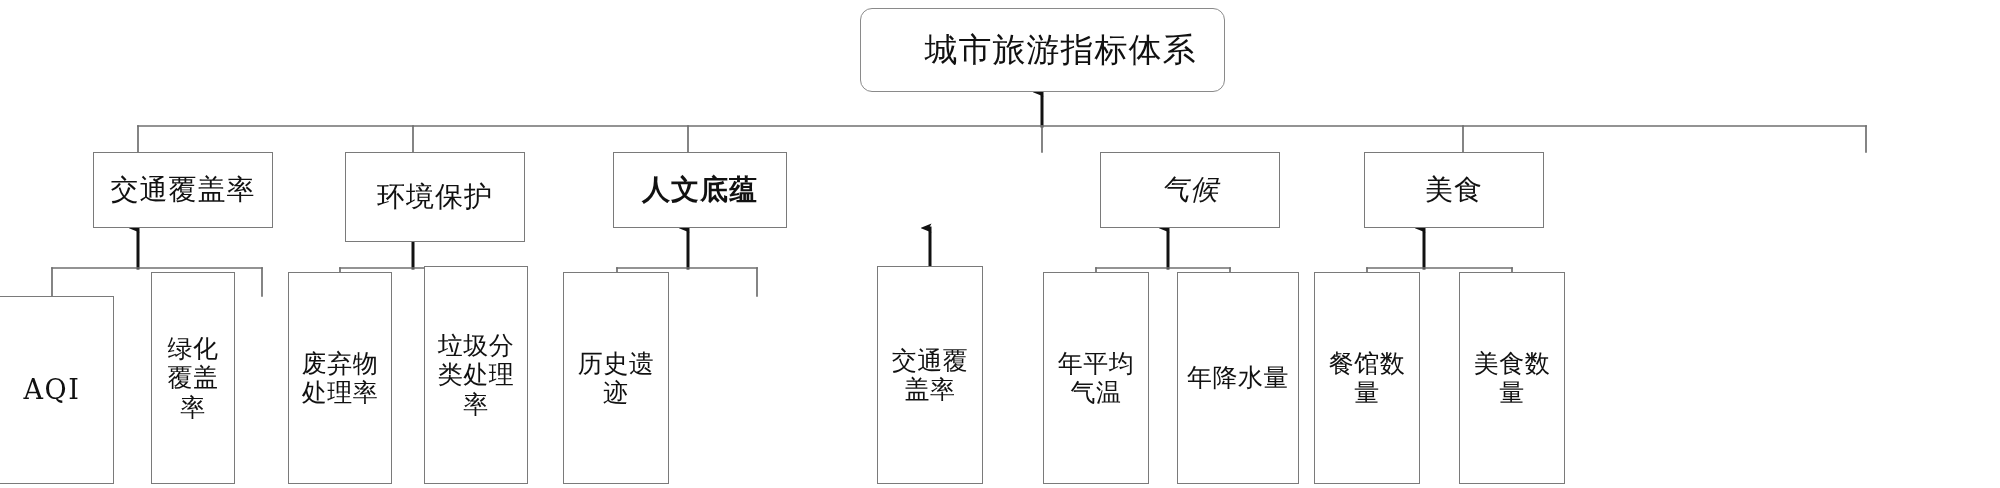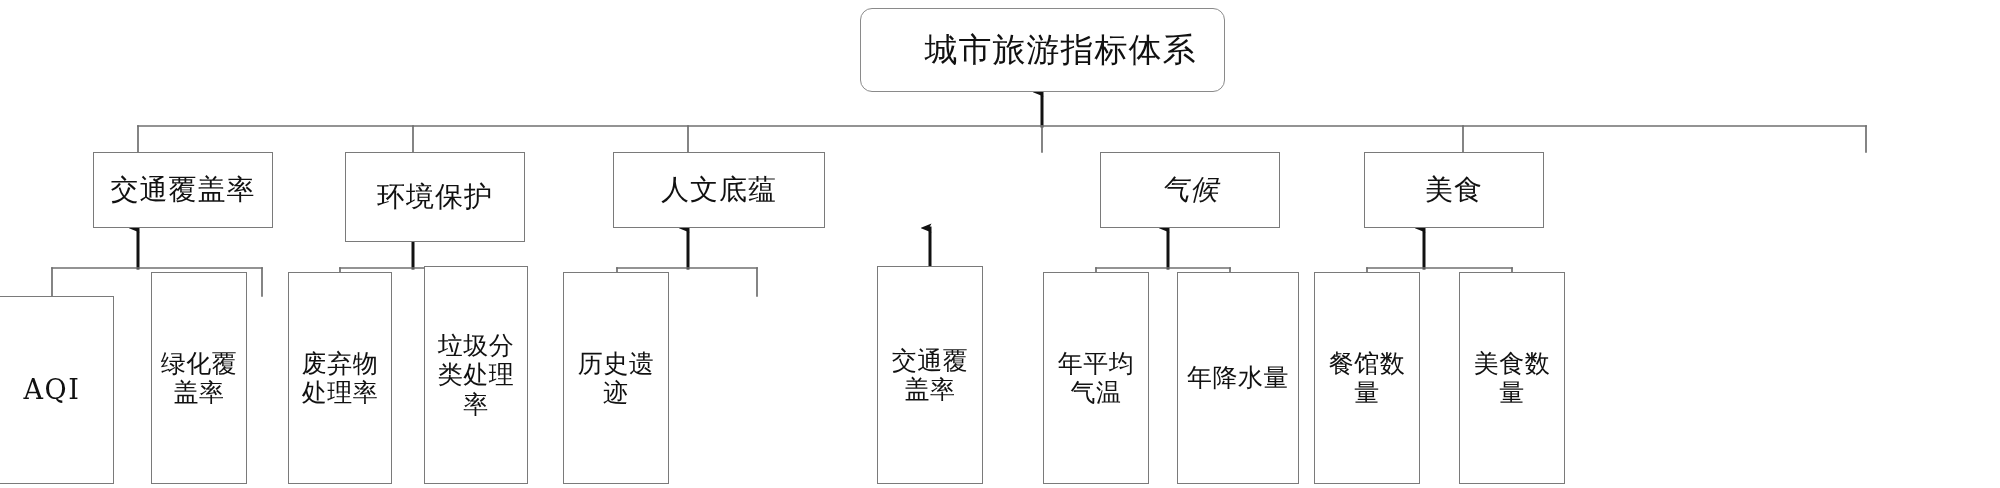--- a/index.html
+++ b/index.html
@@ -124,38 +124,38 @@
   </div>
 
   <div class="node level2" style="left:93px; top:152px; width:180px; height:76px;">
     <span class="label">交通覆盖率</span>
   </div>
 
   <div class="node level2" style="left:345px; top:152px; width:180px; height:90px;">
     <span class="label">环境保护</span>
   </div>
 
-  <div class="node level2" style="left:613px; top:152px; width:212px; height:76px;">
+  <div class="node level2" style="left:613px; top:152px; width:174px; height:76px;font-weight:bold;">
     <span class="label">人文底蕴</span>
   </div>
 
 
   <div class="node level2" style="left:1100px; top:152px; width:180px; height:76px;font-style:italic;">
     <span class="label">气候</span>
   </div>
 
   <div class="node level2" style="left:1364px; top:152px; width:180px; height:76px;">
     <span class="label">美食</span>
   </div>
 
   <div class="node leaf latin" style="left:-10px; top:296px; width:124px; height:188px;">
     <span class="label">AQI</span>
   </div>
 
-  <div class="node leaf" style="left:151px; top:272px; width:96px; height:212px;">
+  <div class="node leaf" style="left:151px; top:272px; width:84px; height:212px;">
     <span class="label">绿化覆盖率</span>
   </div>
 
   <div class="node leaf" style="left:288px; top:272px; width:104px; height:212px;">
     <span class="label">废弃物处理率</span>
   </div>
 
   <div class="node leaf" style="left:424px; top:266px; width:104px; height:218px;">
     <span class="label">垃圾分类处理率</span>
   </div>

